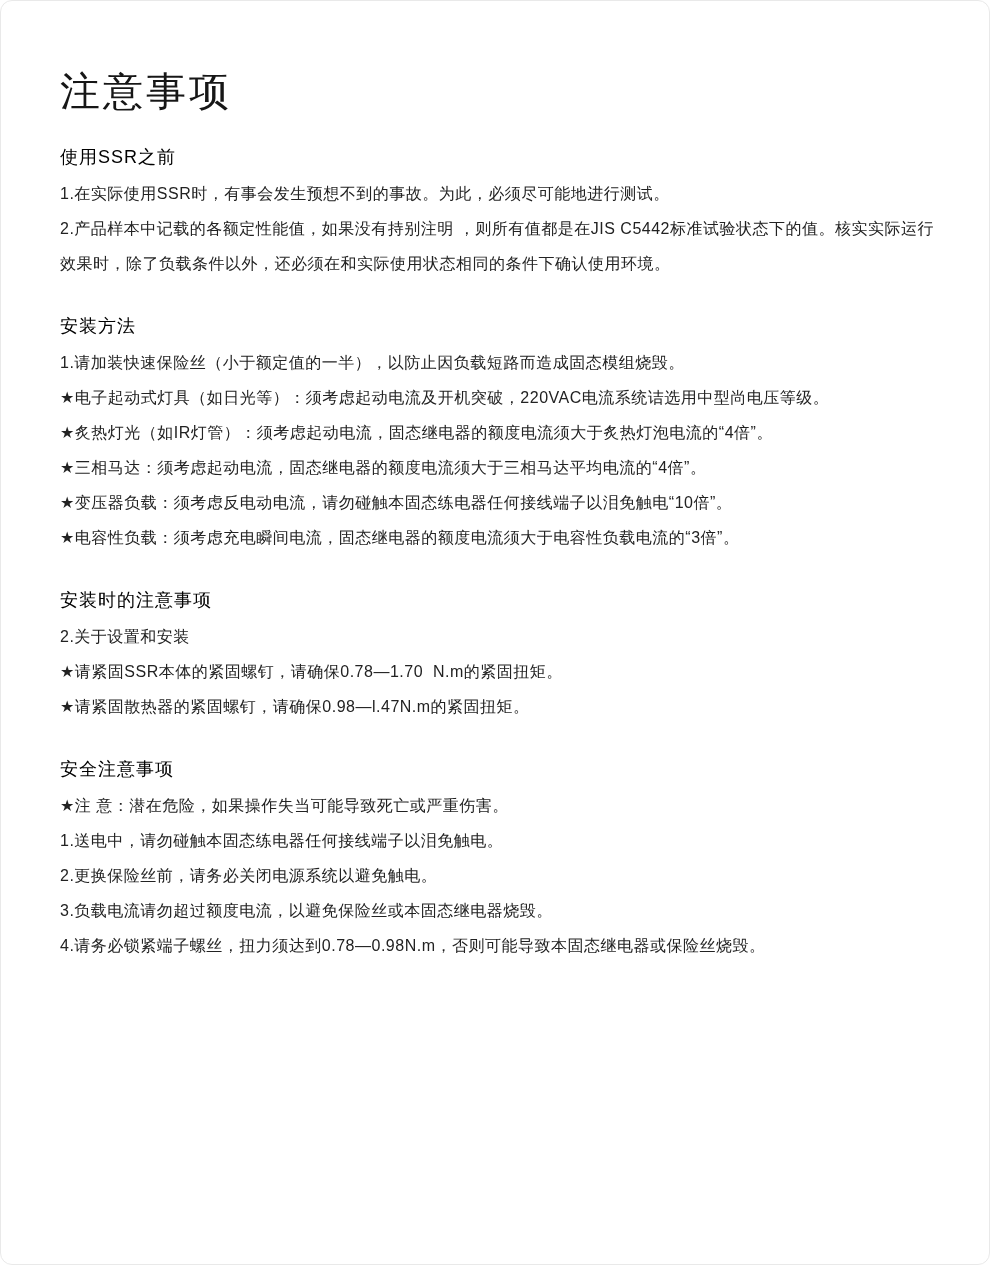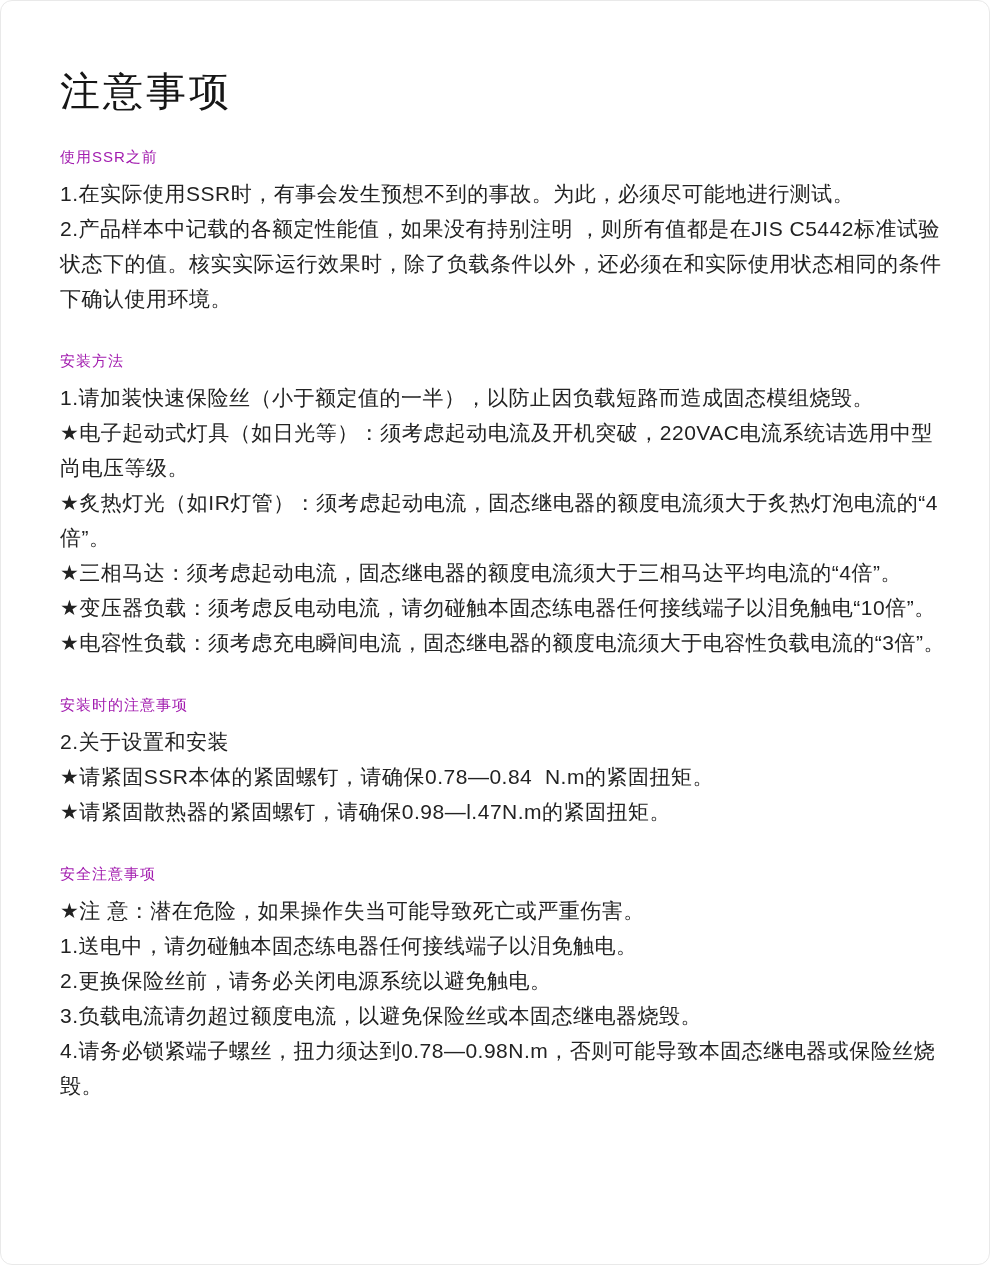--- a/index.html
+++ b/index.html
@@ -28,29 +28,29 @@
   .doc-title {
     margin: 0 0 16px 0;
     font-size: 40px;
     font-weight: 500;
     letter-spacing: 3px;
     line-height: 42px;
     color: #161616;
   }
   .sec-heading {
     margin: 26px 0 0 0;
-    font-size: 15px;
+    font-size: 18px;
     font-weight: 500;
     letter-spacing: 1px;
     line-height: 38px;
-    color: #a21caf;
+    color: #000000;
   }
   .para {
     margin: 0;
-    font-size: 21px;
+    font-size: 16px;
     font-weight: 400;
     line-height: 35px;
     letter-spacing: 0.5px;
     white-space: pre-wrap;
     color: #222222;
   }
 </style>
 </head>
 <body>
 
@@ -64,21 +64,21 @@
     <p class="para">2.产品样本中记载的各额定性能值，如果没有持别注明 ，则所有值都是在JIS C5442标准试验状态下的值。核实实际运行效果时，除了负载条件以外，还必须在和实际使用状态相同的条件下确认使用环境。</p>
     <h2 class="sec-heading">安装方法</h2>
     <p class="para">1.请加装快速保险丝（小于额定值的一半），以防止因负载短路而造成固态模组烧毁。</p>
     <p class="para">★电子起动式灯具（如日光等）：须考虑起动电流及开机突破，220VAC电流系统诘选用中型尚电压等级。</p>
     <p class="para">★炙热灯光（如IR灯管）：须考虑起动电流，固态继电器的额度电流须大于炙热灯泡电流的“4倍”。</p>
     <p class="para">★三相马达：须考虑起动电流，固态继电器的额度电流须大于三相马达平均电流的“4倍”。</p>
     <p class="para">★变压器负载：须考虑反电动电流，请勿碰触本固态练电器任何接线端子以泪免触电“10倍”。</p>
     <p class="para">★电容性负载：须考虑充电瞬间电流，固态继电器的额度电流须大于电容性负载电流的“3倍”。</p>
     <h2 class="sec-heading">安装时的注意事项</h2>
     <p class="para">2.关于设置和安装</p>
-    <p class="para">★请紧固SSR本体的紧固螺钉，请确保0.78—0.84  N.m的紧固扭矩。</p>
+    <p class="para">★请紧固SSR本体的紧固螺钉，请确保0.78—1.70  N.m的紧固扭矩。</p>
     <p class="para">★请紧固散热器的紧固螺钉，请确保0.98—l.47N.m的紧固扭矩。</p>
     <h2 class="sec-heading">安全注意事项</h2>
     <p class="para">★注 意：潜在危险，如果操作失当可能导致死亡或严重伤害。</p>
     <p class="para">1.送电中，请勿碰触本固态练电器任何接线端子以泪免触电。</p>
     <p class="para">2.更换保险丝前，请务必关闭电源系统以避免触电。</p>
     <p class="para">3.负载电流请勿超过额度电流，以避免保险丝或本固态继电器烧毁。</p>
     <p class="para">4.请务必锁紧端子螺丝，扭力须达到0.78—0.98N.m，否则可能导致本固态继电器或保险丝烧毁。</p>
   </main>
 
 </body></html>

